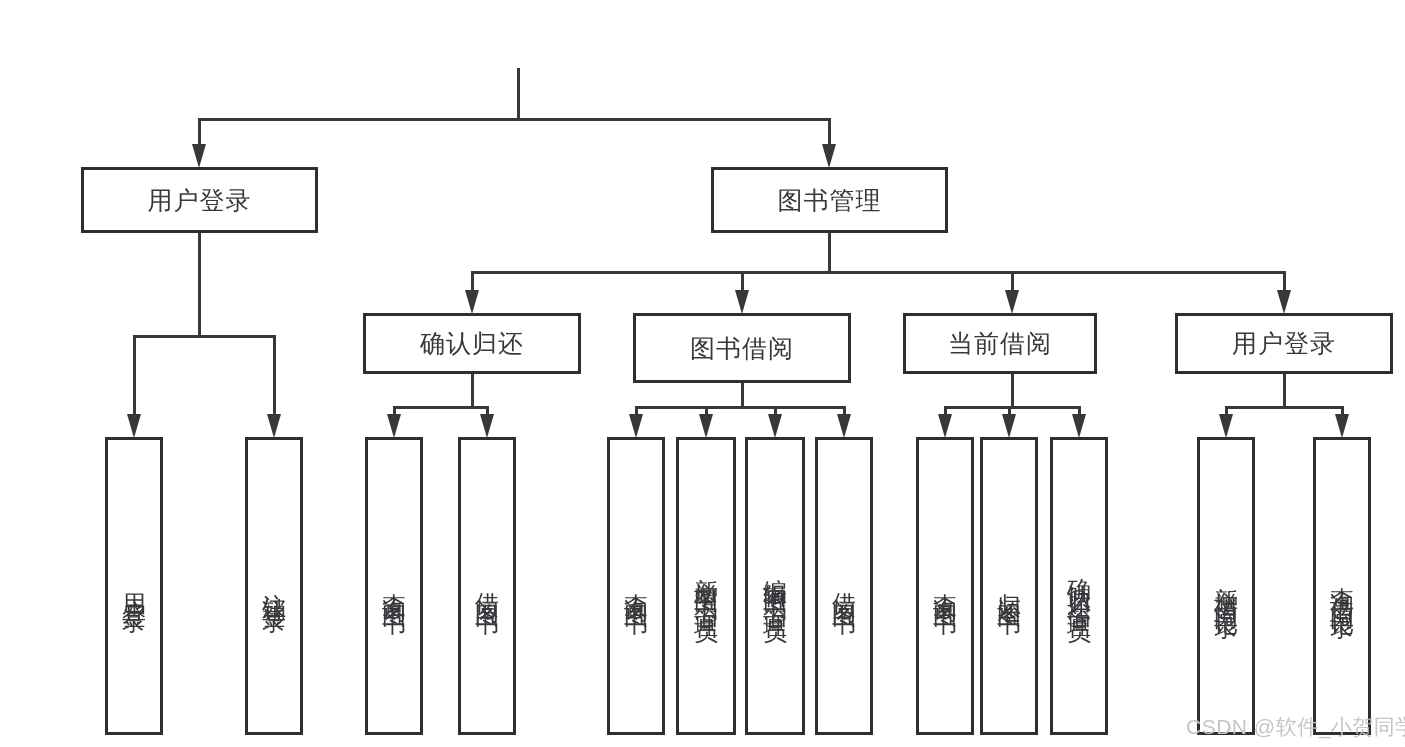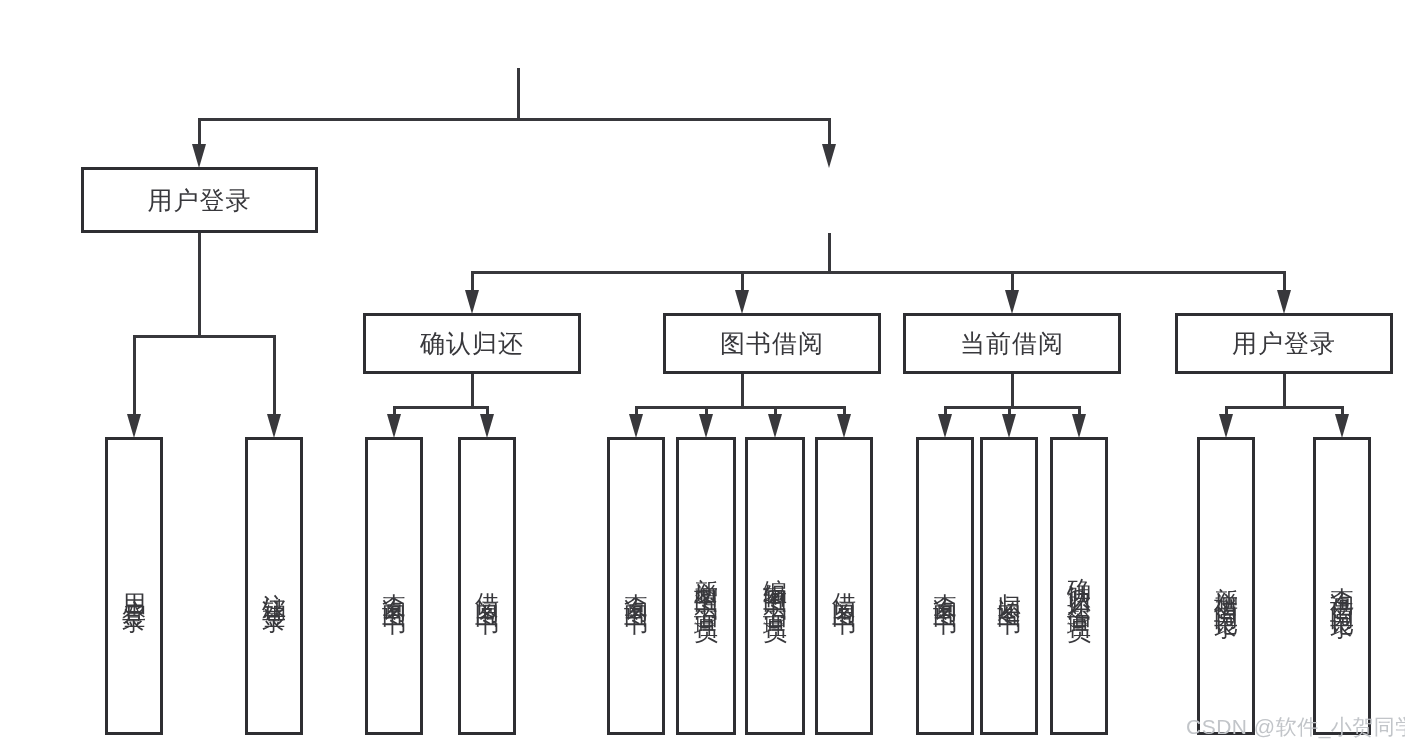--- a/index.html
+++ b/index.html
@@ -53,27 +53,30 @@
   }
 </style>
 </head>
 <body>
 
 <div id="canvas">
   <div id="watermark" style="left: 1186px; top: 713px; color: rgb(194, 197, 201);">CSDN @软件_小贺同学</div>
     <div class="node h" style="left: 81px; top: 167px; width: 237px; height: 66px;">
       <span>用户登录</span>
     </div>
+    <div class="node h" style="left: 711px; top: 167px; width: 237px; height: 66px;">
+      <span>图书管理</span>
+    </div>
     <div class="node h" style="left: 363px; top: 313px; width: 218px; height: 61px;">
       <span>确认归还</span>
     </div>
-    <div class="node h" style="left: 663px; top: 313px; width: 218px; height: 61px;">
+    <div class="node h" style="left: 633px; top: 313px; width: 218px; height: 70px;">
       <span>图书借阅</span>
     </div>
-    <div class="node h" style="left: 903px; top: 313px; width: 218px; height: 61px;">
+    <div class="node h" style="left: 903px; top: 313px; width: 194px; height: 61px;">
       <span>当前借阅</span>
     </div>
     <div class="node h" style="left: 1175px; top: 313px; width: 218px; height: 61px;">
       <span>用户登录</span>
     </div>
     <div class="node v" style="left: 105px; top: 437px; width: 58px; height: 298px;">
       <span>用户登录</span>
     </div>
     <div class="node v" style="left: 245px; top: 437px; width: 58px; height: 298px;">
       <span>注销登录</span>

